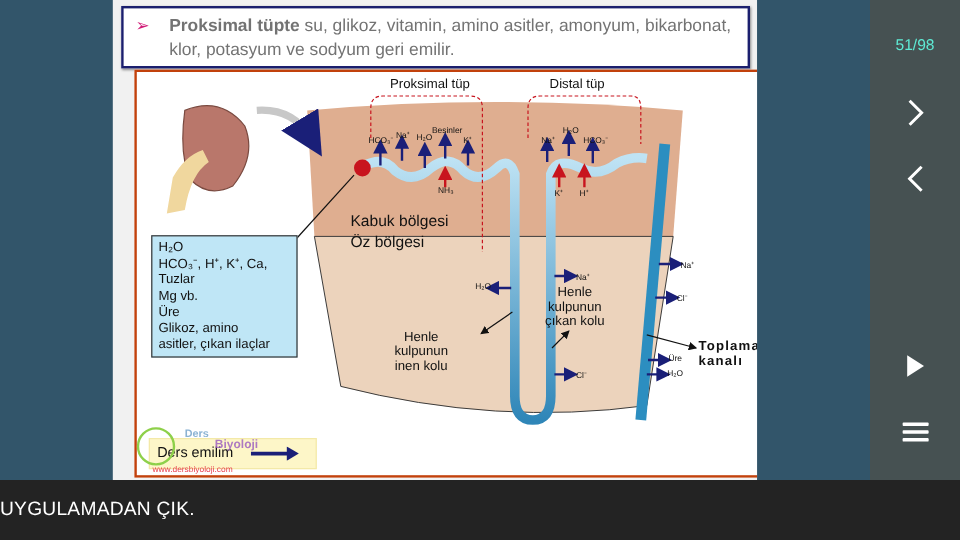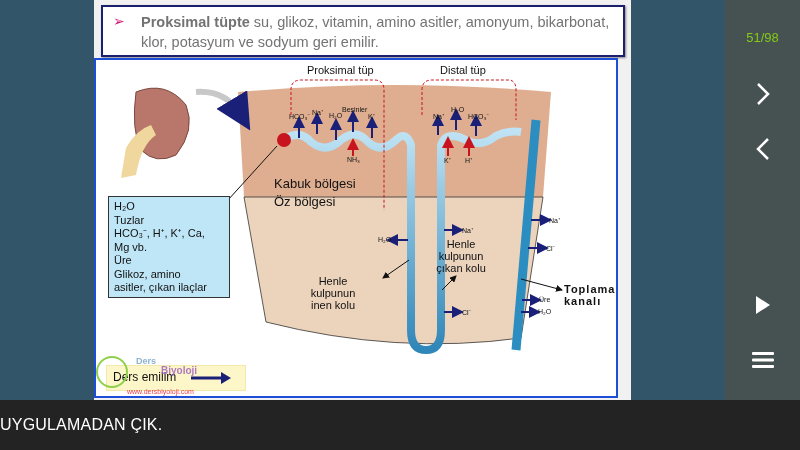--- a/index.html
+++ b/index.html
@@ -7,22 +7,22 @@
   .left-bg{position:absolute;left:0;top:0;width:94px;height:400px;background:#32556a;}
   .slide{position:absolute;left:94px;top:0;width:537px;height:400px;background:#f1f1f1;overflow:hidden;}
   .right-strip{position:absolute;left:631px;top:0;width:94px;height:400px;background:#32556a;}
   .side-panel{position:absolute;left:725px;top:0;width:75px;height:400px;background:#465152;}
   .bottom-bar{position:absolute;left:0;top:400px;width:800px;height:50px;background:#232323;display:flex;align-items:center;}
   .exit-btn{color:#fff;font-size:16px;letter-spacing:0.2px;cursor:pointer;}
   .header-box{position:absolute;left:7px;top:5px;width:520px;height:48px;background:#fff;border:2px solid #1b1f6e;box-shadow:1px 1px 2px #888;}
   .header-bullet{position:absolute;left:10px;top:6px;color:#d01a76;font-size:14px;}
   .header-text{position:absolute;left:38px;top:5px;width:480px;font-size:14.5px;line-height:20px;color:#737373;}
   .header-text b{font-weight:bold;}
-  .content-box{position:absolute;left:0;top:58px;width:520px;height:336px;background:#fff;border:2px solid #1d4ed8;}
-  .page-counter{position:absolute;top:30px;width:75px;text-align:center;color:#84cc16;font-size:13px;}
+  .content-box{position:absolute;left:18px;top:58px;width:520px;height:336px;background:#fff;border:2px solid #c2410c;}
+  .page-counter{position:absolute;top:30px;width:75px;text-align:center;color:#5eead4;font-size:13px;}
   .nav-btn{position:absolute;left:0;width:75px;display:flex;justify-content:center;cursor:pointer;}
   .lbl{position:absolute;font-size:12px;color:#111;}
   .sm{position:absolute;font-size:7px;color:#111;}
   .legend{position:absolute;background:#fdf6c8;border:1px solid #f3e9a8;width:138px;height:24px;}
   .legend span{position:absolute;left:6px;top:4px;font-size:12px;color:#111;}
 </style>
 </head>
 <body>
 
 <div class="left-bg"></div>
@@ -117,22 +117,22 @@
     <div class="sm" style="left:450px;top:184px">Cl⁻</div>
     <div class="sm" style="left:443px;top:236px">Üre</div>
     <div class="sm" style="left:442px;top:248px">H₂O</div>
 
     <div class="lbl" style="left:335px;top:178px;width:60px;font-size:11px;text-align:center">Henle kulpunun çıkan kolu</div>
     <div class="lbl" style="left:207px;top:215px;width:60px;font-size:11px;text-align:center">Henle kulpunun inen kolu</div>
     <div class="lbl" style="left:468px;top:223px;width:56px;font-size:11px;font-weight:bold;letter-spacing:1px">Toplama kanalı</div>
 
     <div style="position:absolute;left:12px;top:136px;width:122px;height:102px;background:#bfe6f6;border:1px solid #333;padding:3px 0 0 5px;box-sizing:border-box;font-size:11px;line-height:13.5px;color:#111">
       <div>H₂O</div>
+      <div>HCO₃⁻, H⁺, K⁺, Ca,</div>
       <div>Tuzlar</div>
-      <div>HCO₃⁻, H⁺, K⁺, Ca,</div>
       <div>Mg vb.</div>
       <div>Üre</div>
       <div>Glikoz, amino</div>
       <div>asitler, çıkan ilaçlar</div>
     </div>
 
     <div class="legend" style="left:10px;top:305px">
       <span>Ders emilim</span>
       <svg style="position:absolute;left:84px;top:6px" width="42" height="12">
           <line x1="0" y1="6" x2="32" y2="6" stroke="#1a1f78" stroke-width="3"></line>

